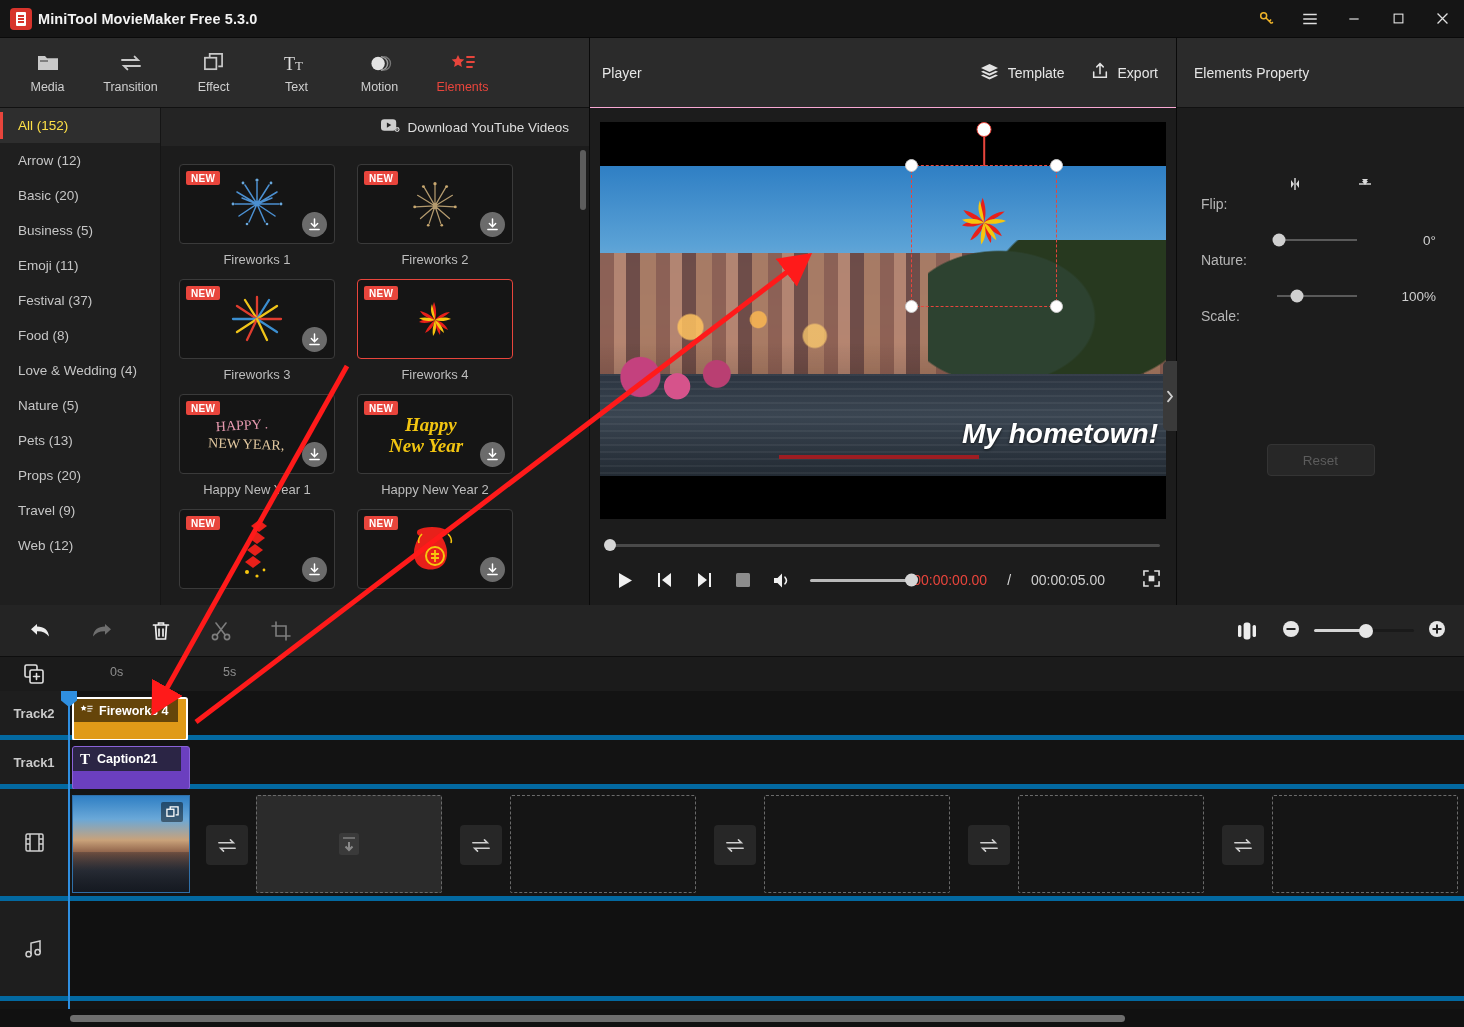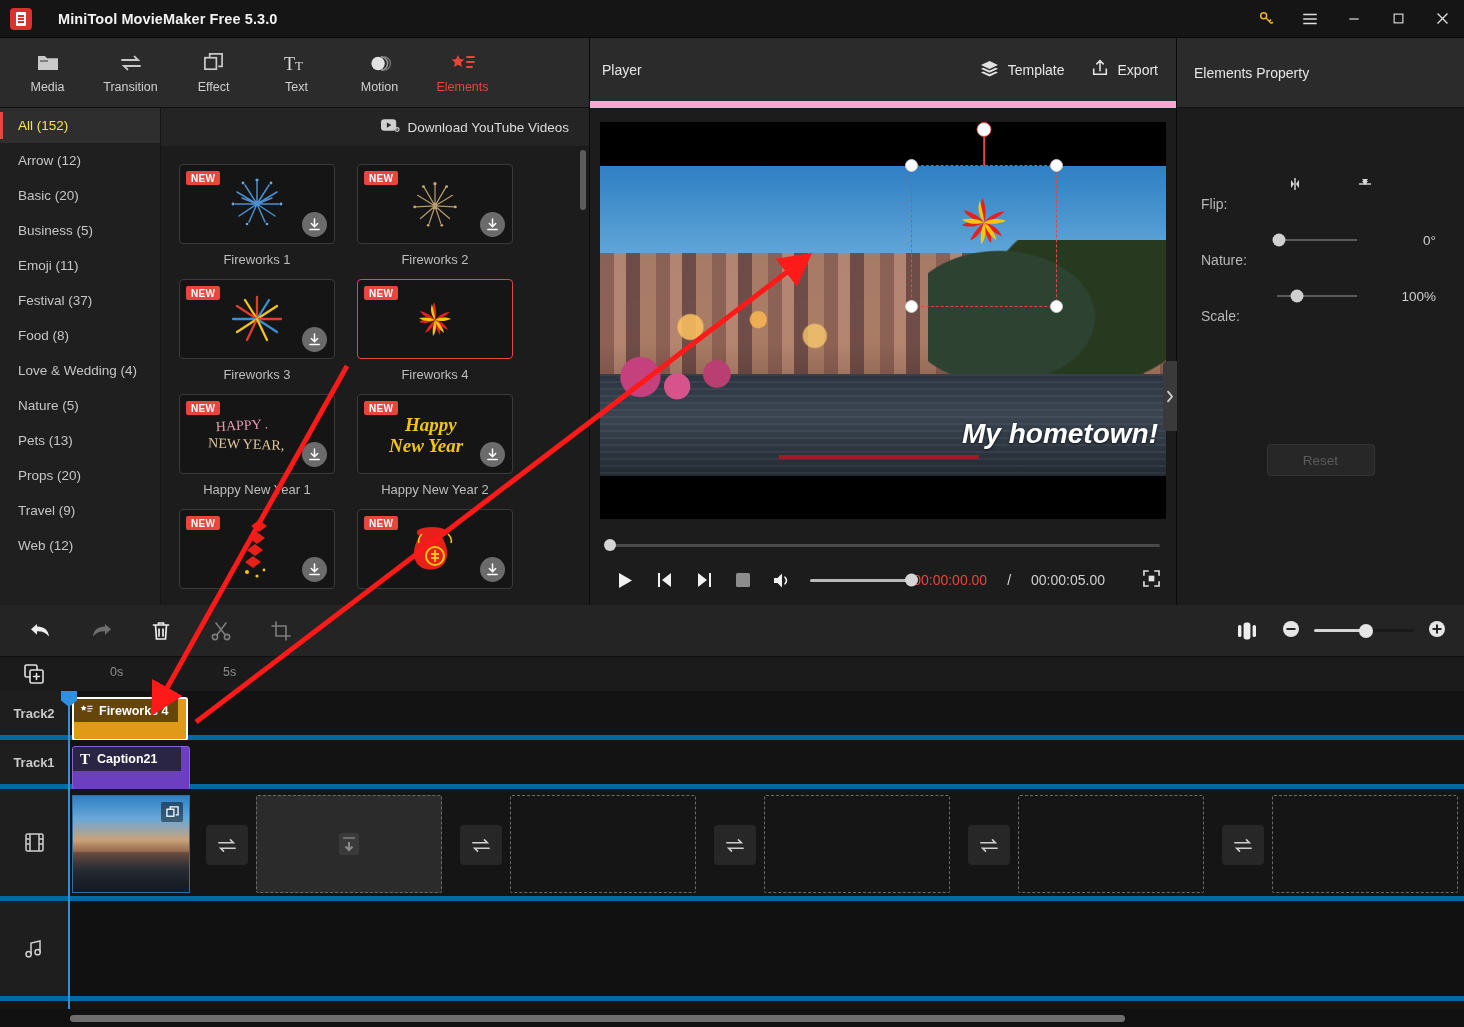--- a/index.html
+++ b/index.html
@@ -22,21 +22,21 @@
     background:#d7342c; position:relative; flex:0 0 auto;
   }
   #app-logo:before{
     content:""; position:absolute; left:6px; top:4px; width:10px; height:14px;
     background:#fff; border-radius:1px;
   }
   #app-logo:after{
     content:""; position:absolute; left:8px; top:7px; width:6px; height:2px;
     background:#d7342c; box-shadow:0 3px 0 #d7342c, 0 6px 0 #d7342c;
   }
-  #app-title{ margin-left:26px; font-size:14.5px; font-weight:bold; color:#f2f2f2; letter-spacing:.1px;}
+  #app-title{ margin-left:6px; font-size:14.5px; font-weight:bold; color:#f2f2f2; letter-spacing:.1px;}
   #win-btns{ margin-left:auto; display:flex; align-items:center; height:100%; }
   .win-btn{ width:44px;height:38px;display:flex;align-items:center;justify-content:center;cursor:pointer;}
   .win-btn svg{ display:block; }
 
   
   #main{ display:flex; height:567px; }
 
   
   #library{ width:590px; background:#1c1c1c; display:flex; flex-direction:column; border-right:1px solid #0a0a0a;}
   #toolbar-tabs{
@@ -90,21 +90,21 @@
   .thumb-label{ text-align:center; font-size:13px; color:#bdbdbd; margin-top:8px; }
   #grid-scrollbar{
     position:absolute; right:3px; top:4px; width:6px; height:60px;
     background:#5c5c5c; border-radius:3px; cursor:pointer;
   }
 
   
   #player{ width:586px; background:#1c1c1c; display:flex; flex-direction:column; position:relative;}
   #player-head{
     height:70px; background:#2b2b2b; display:flex; align-items:center;
-    padding:0 18px 0 12px; border-bottom:7px solid #f9a8d4;
+    padding:0 18px 0 12px; border-bottom:1px solid #f9a8d4;
   }
   #player-title{ font-size:14px; color:#e6e6e6; }
   #player-head-actions{ margin-left:auto; display:flex; align-items:center; gap:26px; }
   .ph-act{ display:flex; align-items:center; gap:9px; font-size:14px; color:#e6e6e6; cursor:pointer;}
   #canvas-area{
     flex:1; background:#1c1c1c; display:flex; align-items:center; justify-content:center;
     position:relative;
   }
   #canvas{
     width:566px; height:397px; background:#000; position:relative; overflow:hidden;

